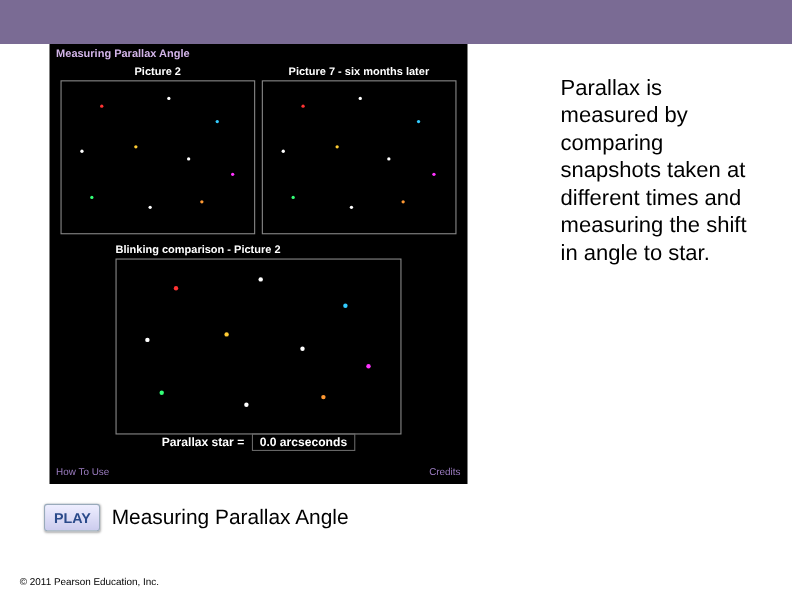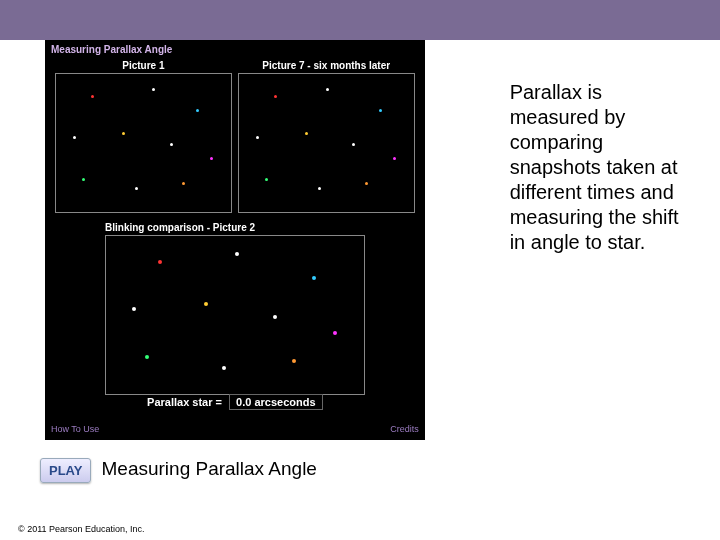--- a/index.html
+++ b/index.html
@@ -13,37 +13,37 @@
   .panel-title { text-align: center; font-size: 10px; font-weight: bold; padding: 2px 0; }
   .starbox { border: 1px solid #888; height: 140px; position: relative; background: #000; }
   .star { position: absolute; width: 3px; height: 3px; border-radius: 50%; }
   .bottom-panel { position: absolute; top: 180px; left: 60px; right: 60px; }
   .bottom-title { font-size: 10px; font-weight: bold; padding: 2px 0; }
   .big-starbox { border: 1px solid #888; height: 160px; position: relative; background: #000; }
   .angle-label { position: absolute; bottom: 30px; left: 0; right: 0; text-align: center; font-size: 11px; font-weight: bold; }
   .angle-val { color: #fff; display: inline-block; border: 1px solid #666; padding: 1px 6px; margin-left: 4px; margin-top: 32px; }
   .footer-links { position: absolute; bottom: 6px; left: 6px; right: 6px; display: flex; justify-content: space-between; font-size: 9px; color: #9b7cc0; }
   .right { padding: 28px 30px 0 40px; width: 260px; }
-  .description { font-size: 20px; line-height: 1.25; color: #000; margin-top: 12px; }
-  .play-row { position: absolute; top: 458px; left: 40px; display: flex; align-items: flex-start; gap: 10px; }
+  .description { font-size: 20px; line-height: 1.25; color: #000; }
+  .play-row { position: absolute; top: 458px; left: 40px; display: flex; align-items: center; gap: 10px; }
   .play-btn { background: linear-gradient(#eef, #cce); border: 1px solid #9ab; border-radius: 3px; padding: 4px 8px; font-weight: bold; font-size: 13px; color: #2a4a8a; box-shadow: 0 1px 2px rgba(0,0,0,.3); cursor: pointer; }
   .play-label { font-size: 19px; color: #000; }
   .copyright { position: absolute; bottom: 6px; left: 18px; font-size: 9px; color: #000; }
 </style>
 </head>
 <body>
 
 <div class="header-bar"></div>
 
 <div class="content">
   <div class="left">
     <div class="app-title">Measuring Parallax Angle</div>
     <div class="panels">
       <div class="panel">
-        <div class="panel-title">Picture 1</div>
+        <div class="panel-title">Picture 2</div>
         <div class="starbox">
           <div class="star" style="left:20%;top:15%;background:#f33"></div>
           <div class="star" style="left:55%;top:10%;background:#fff"></div>
           <div class="star" style="left:80%;top:25%;background:#3cf"></div>
           <div class="star" style="left:10%;top:45%;background:#fff"></div>
           <div class="star" style="left:38%;top:42%;background:#fc3"></div>
           <div class="star" style="left:65%;top:50%;background:#fff"></div>
           <div class="star" style="left:88%;top:60%;background:#f3f"></div>
           <div class="star" style="left:15%;top:75%;background:#3f7"></div>
           <div class="star" style="left:45%;top:82%;background:#fff"></div>

